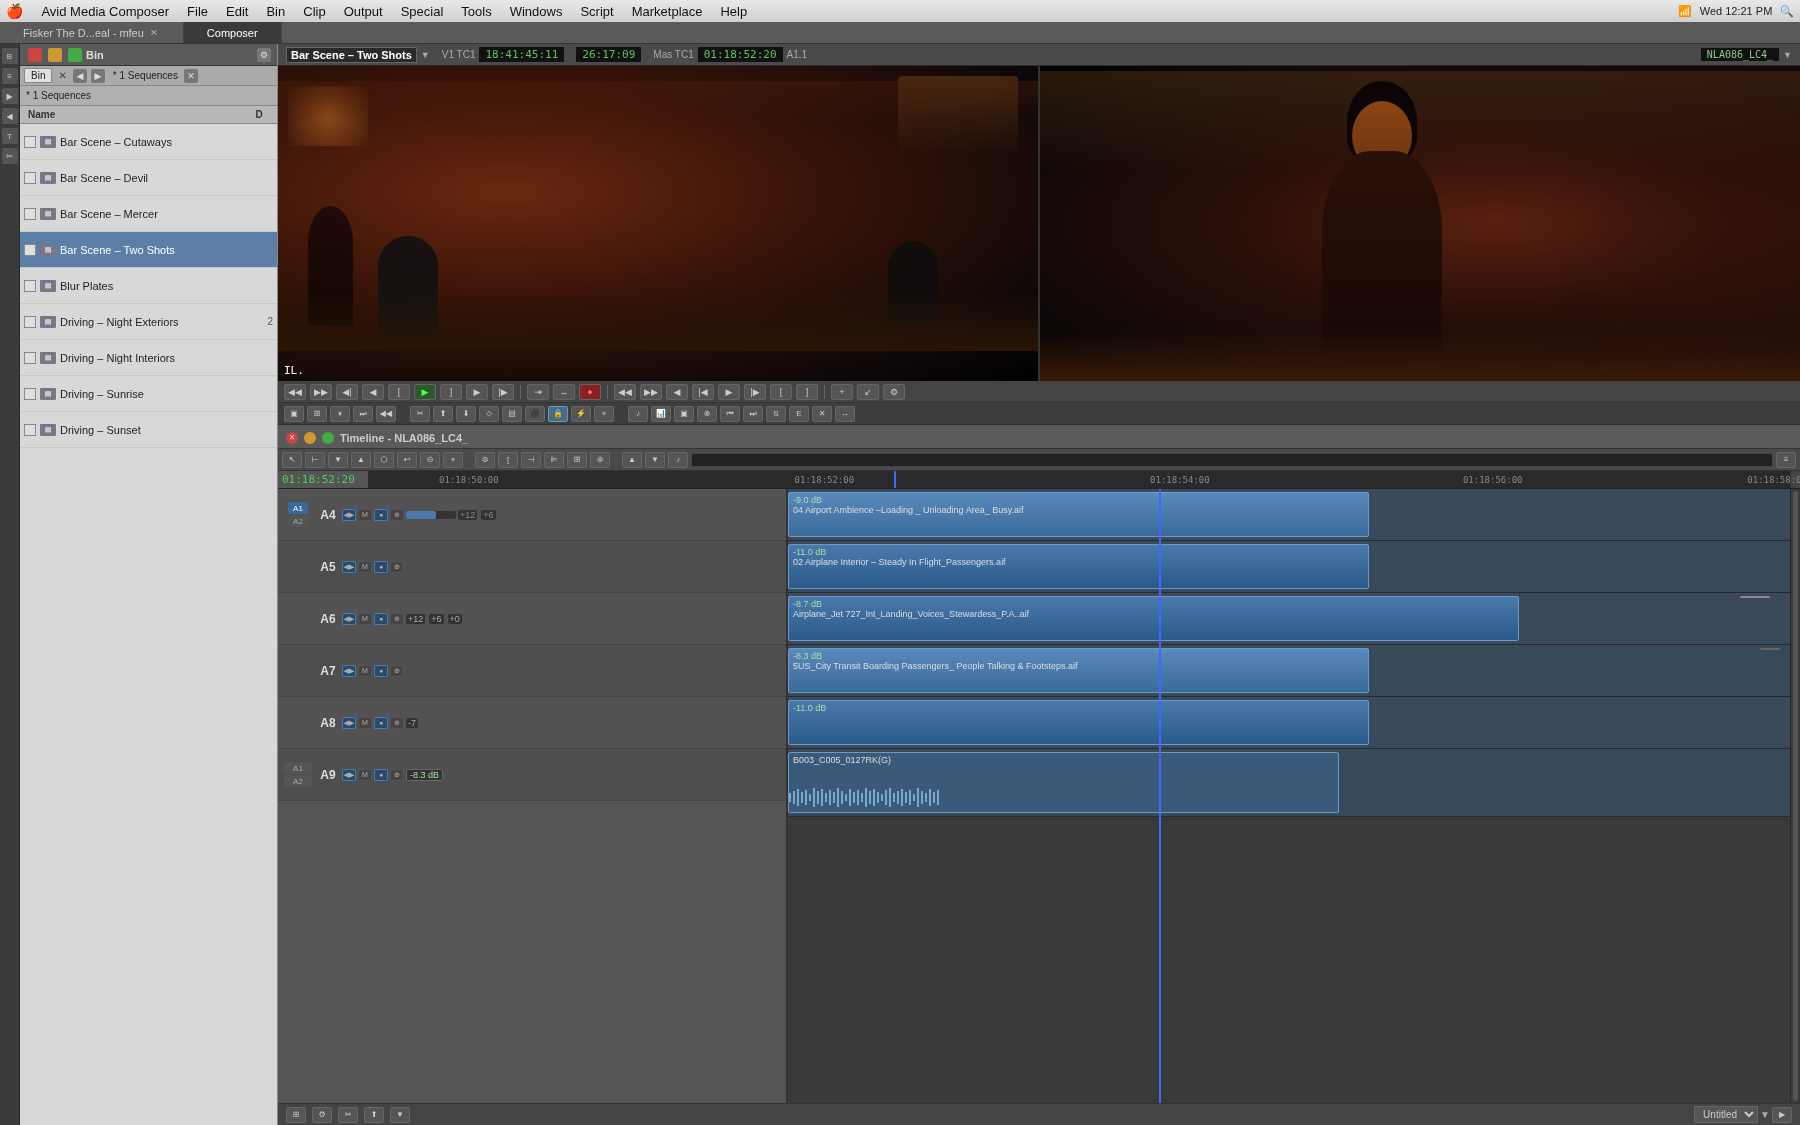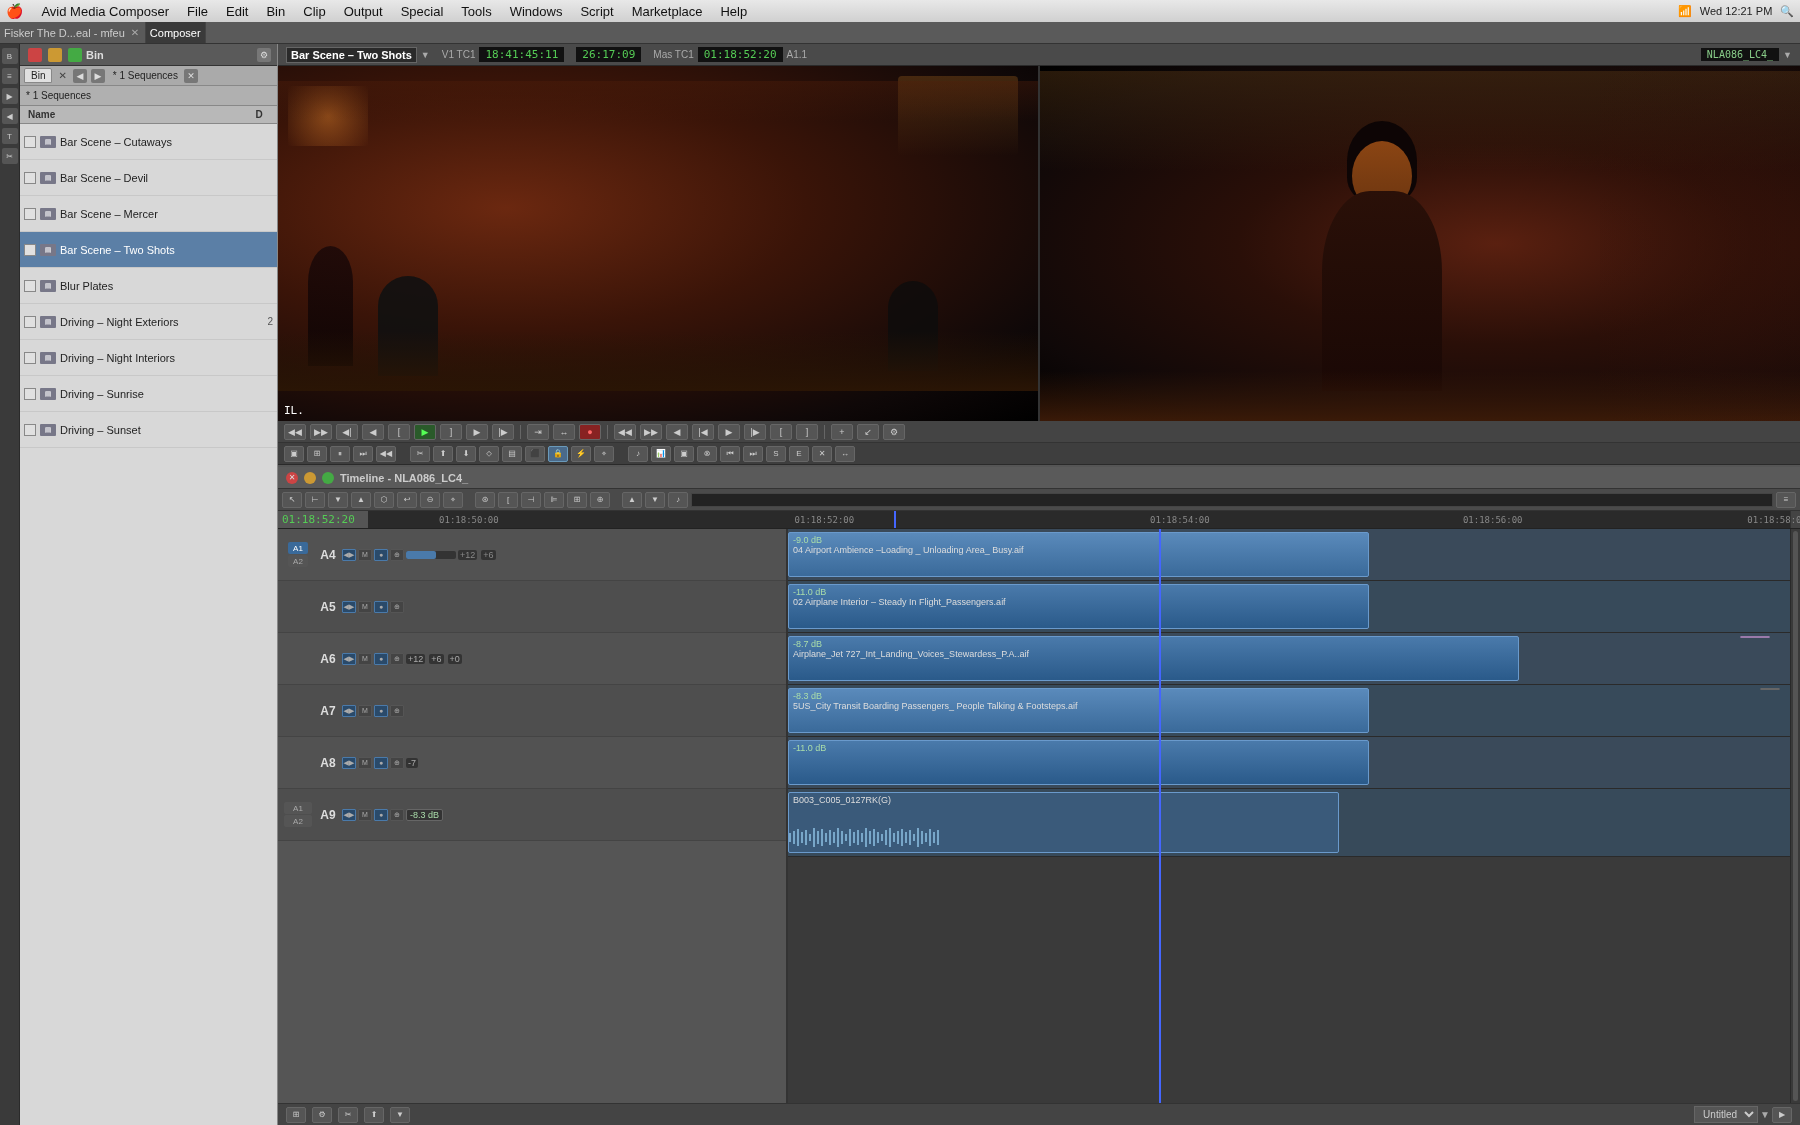--- a/index.html
+++ b/index.html
@@ -57,21 +57,21 @@
 
     
     #tabbar {
       height: 22px;
       background: #5a5a5a;
       display: flex;
       align-items: center;
       border-bottom: 1px solid #333;
     }
     .tab {
-      padding: 2px 4px;
+      padding: 2px 23px;
       font-size: 11px;
       color: #ccc;
       border-right: 1px solid #444;
       height: 100%;
       display: flex;
       align-items: center;
       cursor: pointer;
     }
     .tab.active { background: #3a3a3a; color: #fff; }
     .tab-close {
@@ -288,21 +288,21 @@
       font-family: monospace;
     }
     .tc-label {
       font-size: 10px;
       color: #aaa;
     }
 
     
     #monitors {
       display: flex;
-      height: 355px;
+      height: 315px;
       background: #000;
     }
     .monitor {
       flex: 1;
       position: relative;
       overflow: hidden;
       border-right: 2px solid #333;
     }
     .monitor:last-child { border-right: none; }
     .monitor-video {

